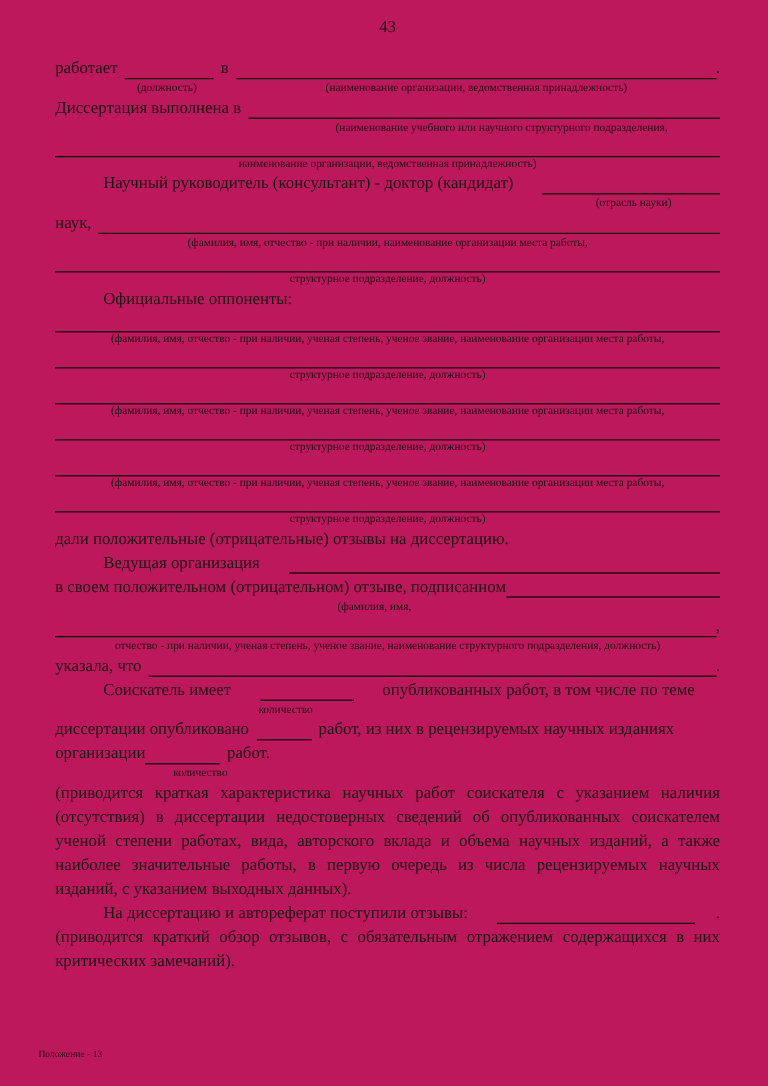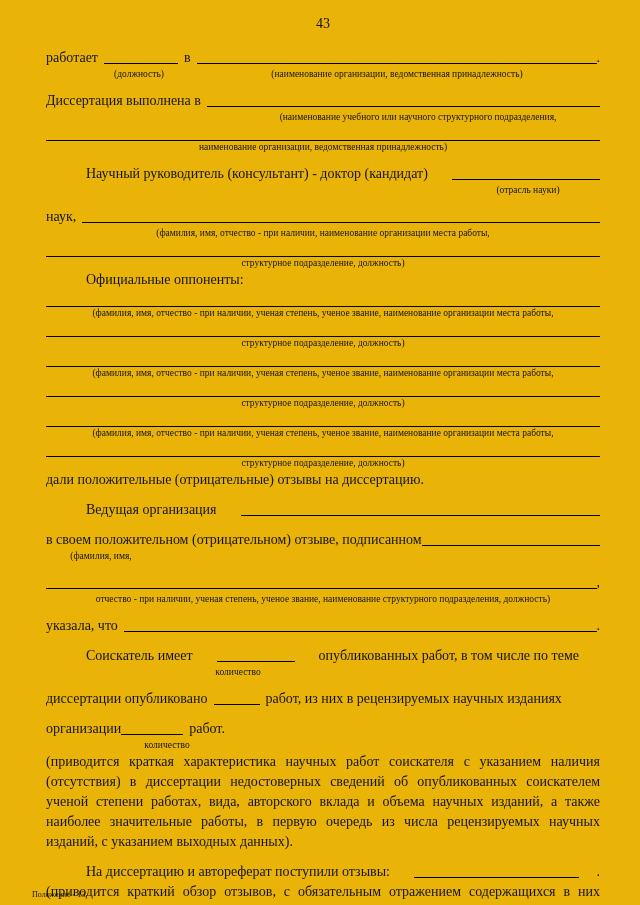--- a/index.html
+++ b/index.html
@@ -1,38 +1,38 @@
 <!DOCTYPE html>
 <html><head>
 <meta charset="utf-8">
 <style>
   * { margin:0; padding:0; box-sizing:border-box; }
   html,body { background:#e8e8e8; }
   .page {
-    width:640px; height:905px; margin:0 auto; background:#eab308; color:#141414;
+    width:640px; height:905px; margin:0 auto; background:#be185d; color:#141414;
     font-family:"Liberation Serif","DejaVu Serif",serif;
     padding:16px 40px 0 46px; position:relative; overflow:hidden;
   }
   .pageno { text-align:center; font-size:14px; margin-bottom:16px; }
   .t { font-size:14px; line-height:20px; }
   .just { text-align:justify; }
   .ind { padding-left:40px;gap:18px; }
-  .row { display:flex; align-items:flex-start; font-size:14px; line-height:20px;margin-top:10px; }
+  .row { display:flex; align-items:center; font-size:14px; line-height:20px; }
   .txt { white-space:nowrap; }
   .mr { margin-right:6px; }
   .ml { margin-left:6px; }
   .mx { margin:0 6px; }
   .fill { border-bottom:1px solid #000; height:16px; display:inline-block; }
   .grow { flex:1 1 auto; }
   .rule { border-bottom:1px solid #000; height:17px; }
   .cap { font-size:9.5px; line-height:13px; }
   .cap-c { text-align:center;font-family:Liberation Serif, serif; }
   .caprow { display:flex; font-size:9.5px; line-height:13px; }
   .spacer { display:inline-block; }
-  .footer { position:absolute; left:32px; bottom:6px; font-size:8px; }
+  .footer { position:absolute; left:32px; bottom:22px; font-size:8px; }
 </style>
 </head>
 <body>
 
 <div class="page">
 
   <div class="pageno">43</div>
 
 
   <div class="row">
@@ -95,21 +95,21 @@
 
   <div class="row ind">
     <span class="txt mr">Ведущая организация</span>
     <span class="fill grow"></span>
   </div>
 
   <div class="row">
     <span class="txt">в своем положительном (отрицательном) отзыве, подписанном</span>
     <span class="fill grow"></span>
   </div>
-  <div class="caprow" style="justify-content:flex-start">
+  <div class="caprow" style="justify-content:center">
     <span class="cap-c" style="width:110px;margin-right:22px">(фамилия, имя,</span>
   </div>
   <div class="row">
     <span class="fill grow"></span>
     <span class="txt">,</span>
   </div>
   <div class="cap cap-c">отчество - при наличии, ученая степень, ученое звание, наименование структурного подразделения, должность)</div>
   <div class="row">
     <span class="txt mr">указала, что</span>
     <span class="fill grow"></span>

